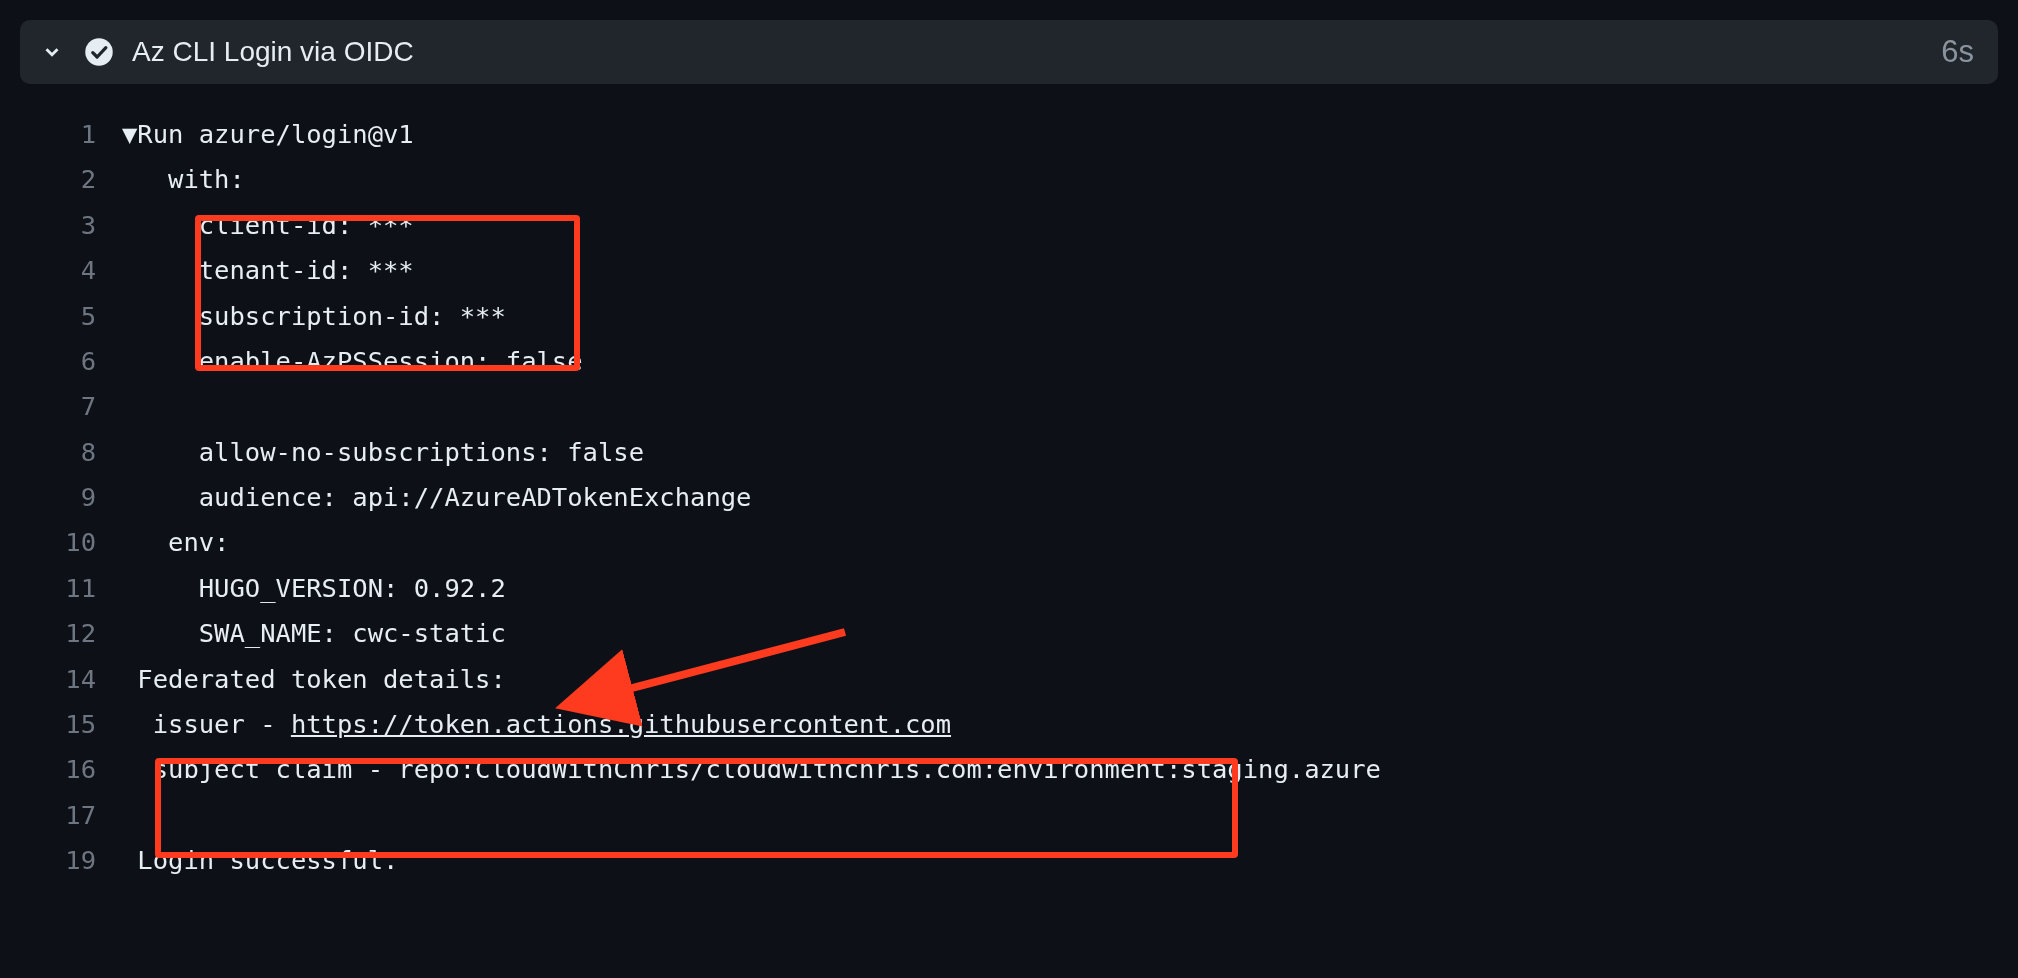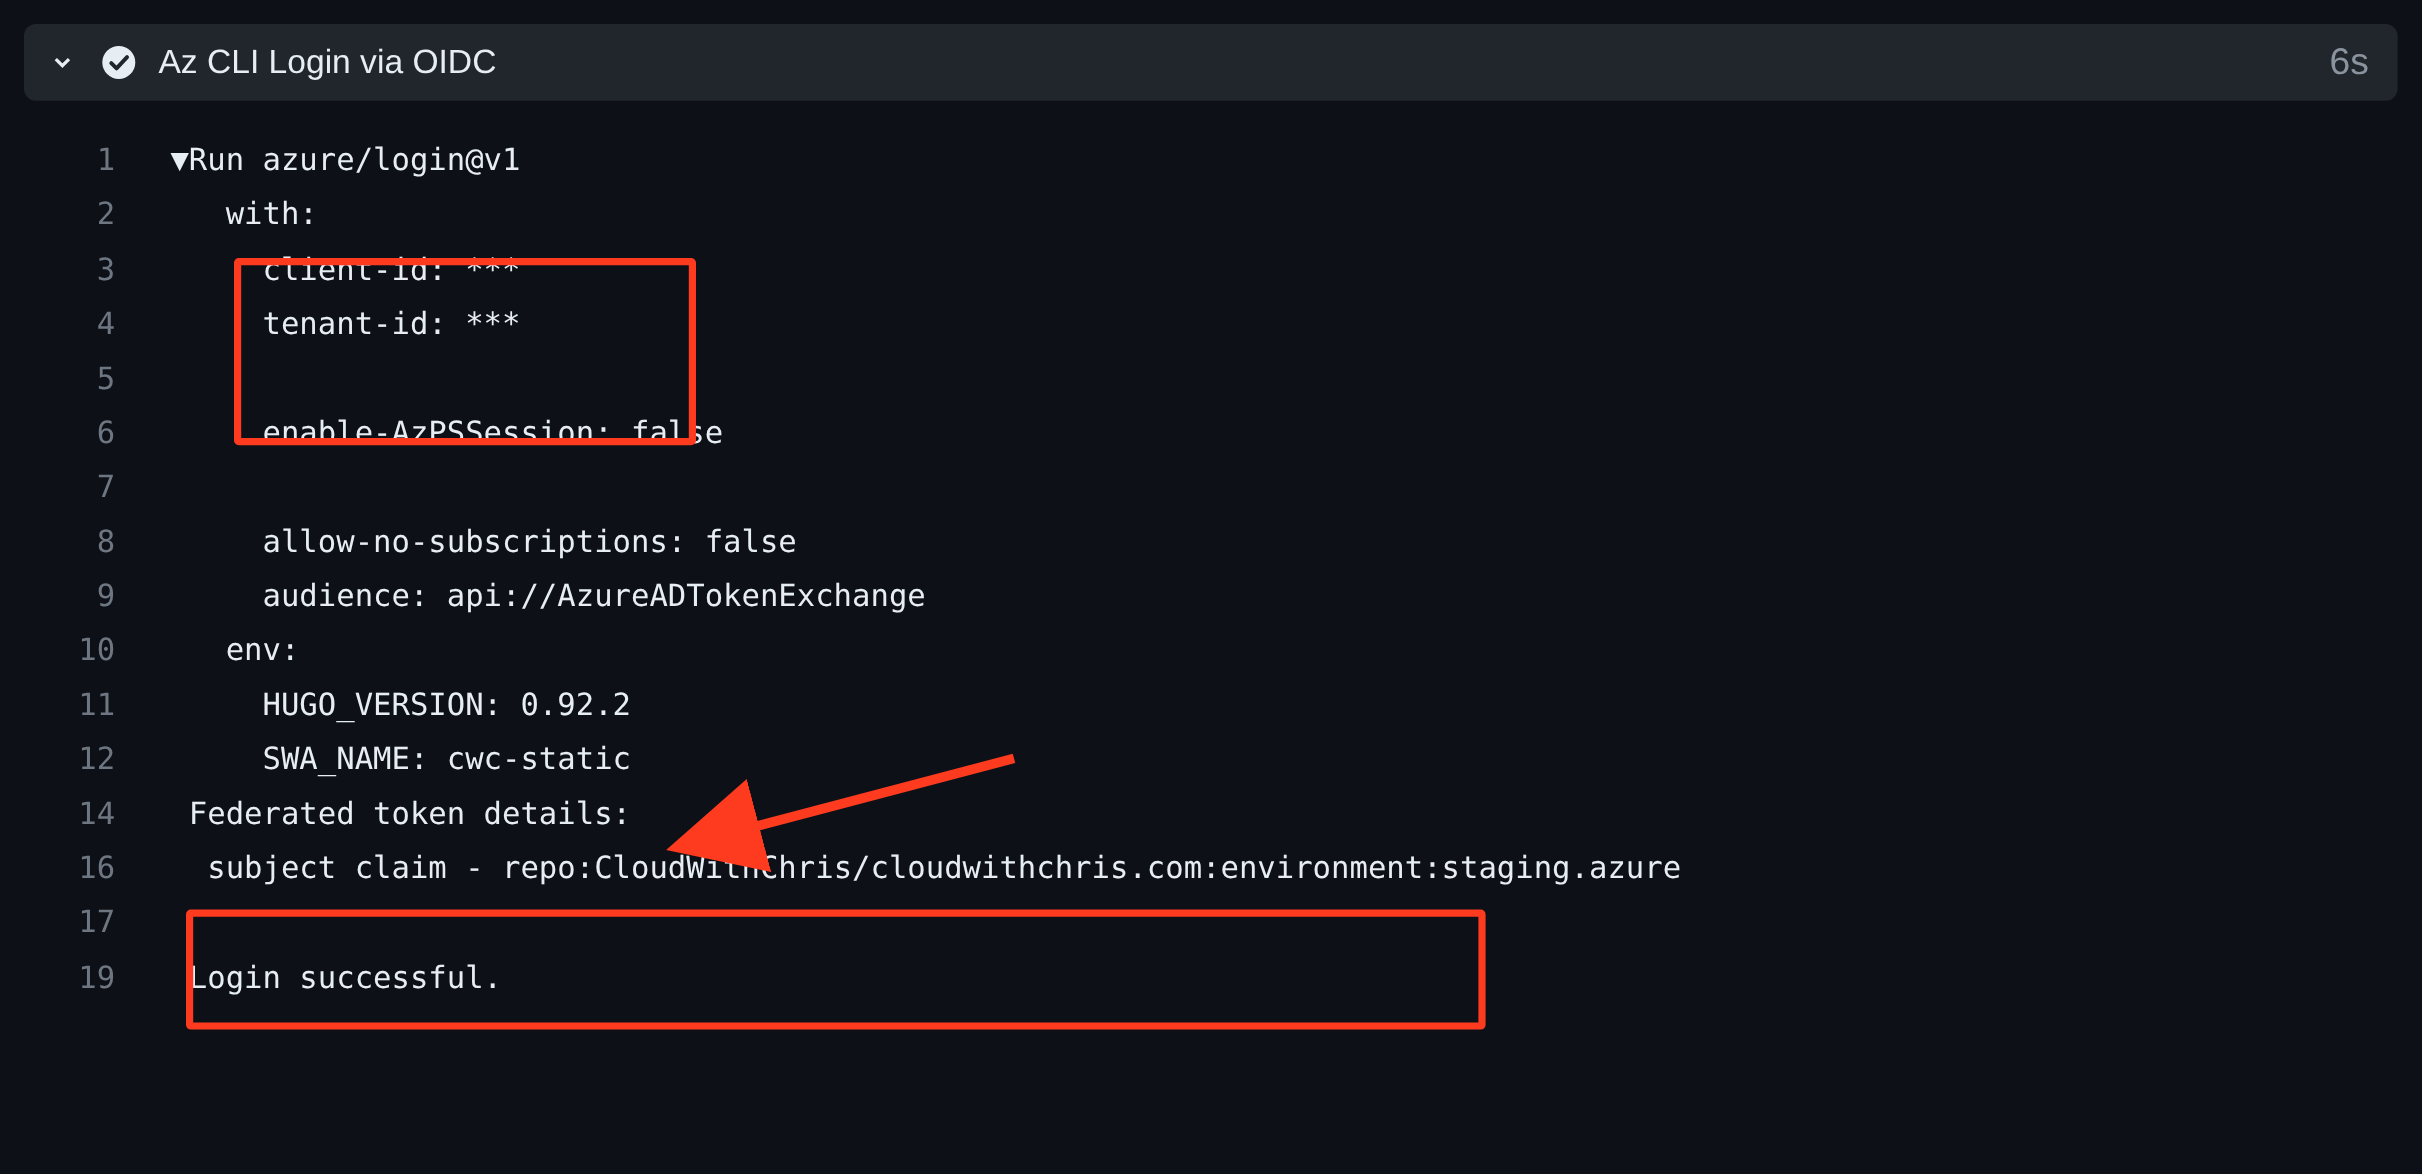--- a/index.html
+++ b/index.html
@@ -55,21 +55,21 @@
     white-space: pre;
   }
   .ln {
     width: 102px;
     text-align: right;
     color: #6e7681;
     padding-right: 26px;
     user-select: none;
     flex-shrink: 0;
   }
-  .lc { color:#e6edf3;margin-left:20px; }
+  .lc { color:#e6edf3; }
   .cmd { color:#58a6ff; }
   .lnk { text-decoration: underline; }
 
   
   .annot-box {
     position: absolute;
     border: 6px solid #ff3b1f;
     border-radius: 4px;
     pointer-events: none;
   }
@@ -97,29 +97,30 @@
     </span>
     <span class="step-title">Az CLI Login via OIDC</span>
     <span class="step-time">6s</span>
   </div>
 
   <div class="log" id="log">
       <div class="log-line"><span class="ln">1</span><span class="lc">▼<span>Run azure/login@v1</span></span></div>
       <div class="log-line"><span class="ln">2</span><span class="lc">   <span>with:</span></span></div>
       <div class="log-line"><span class="ln">3</span><span class="lc">     <span>client-id: ***</span></span></div>
       <div class="log-line"><span class="ln">4</span><span class="lc">     <span>tenant-id: ***</span></span></div>
-      <div class="log-line"><span class="ln">5</span></div>
+      <div class="log-line"><span class="ln">5</span><span class="lc">     <span>subscription-id: ***</span></span></div>
       <div class="log-line"><span class="ln">6</span><span class="lc">     <span>enable-AzPSSession: false</span></span></div>
       <div class="log-line"><span class="ln">7</span></div>
       <div class="log-line"><span class="ln">8</span><span class="lc">     <span>allow-no-subscriptions: false</span></span></div>
       <div class="log-line"><span class="ln">9</span><span class="lc">     <span>audience: api://AzureADTokenExchange</span></span></div>
       <div class="log-line"><span class="ln">10</span><span class="lc">   <span>env:</span></span></div>
       <div class="log-line"><span class="ln">11</span><span class="lc">     <span>HUGO_VERSION: 0.92.2</span></span></div>
       <div class="log-line"><span class="ln">12</span><span class="lc">     <span>SWA_NAME: cwc-static</span></span></div>
       <div class="log-line"><span class="ln">14</span><span class="lc"> <span>Federated token details: </span></span></div>
+      <div class="log-line"><span class="ln">15</span><span class="lc"> <span> issuer - </span><span class="lnk">https://token.actions.githubusercontent.com</span></span></div>
       <div class="log-line"><span class="ln">16</span><span class="lc"> <span> subject claim - repo:CloudWithChris/cloudwithchris.com:environment:staging.azure</span></span></div>
       <div class="log-line"><span class="ln">17</span></div>
       <div class="log-line"><span class="ln">19</span><span class="lc"> <span>Login successful.</span></span></div>
     </div>
 
   <div class="annot-box" id="box1" style="left: 195px; top: 215px; width: 385px; height: 156px;"></div>
   <div class="annot-box" id="box2" style="left: 155px; top: 758px; width: 1083px; height: 100px;"></div>
   <svg class="arrow" id="arrow" width="2018" height="978" style="left:0;top:0;">
     <defs>
       <marker id="ahead" markerWidth="12" markerHeight="12" refX="2" refY="5" orient="auto">

